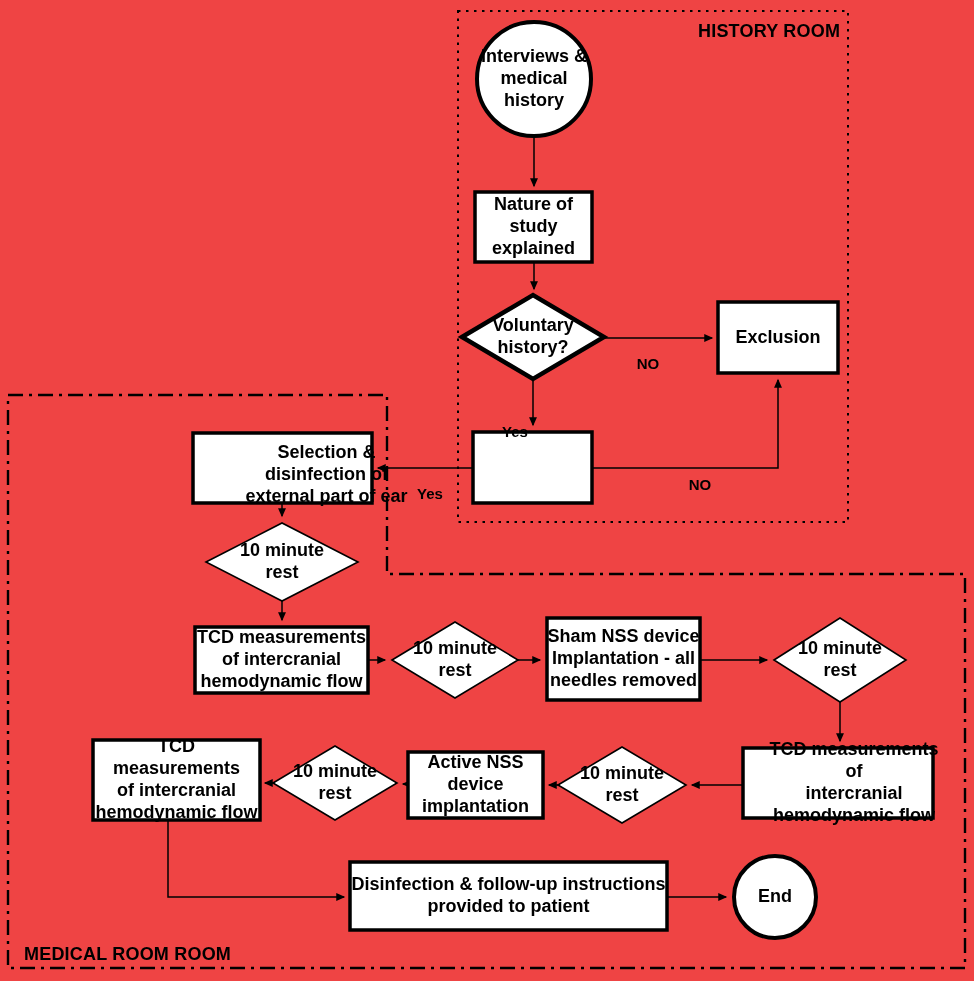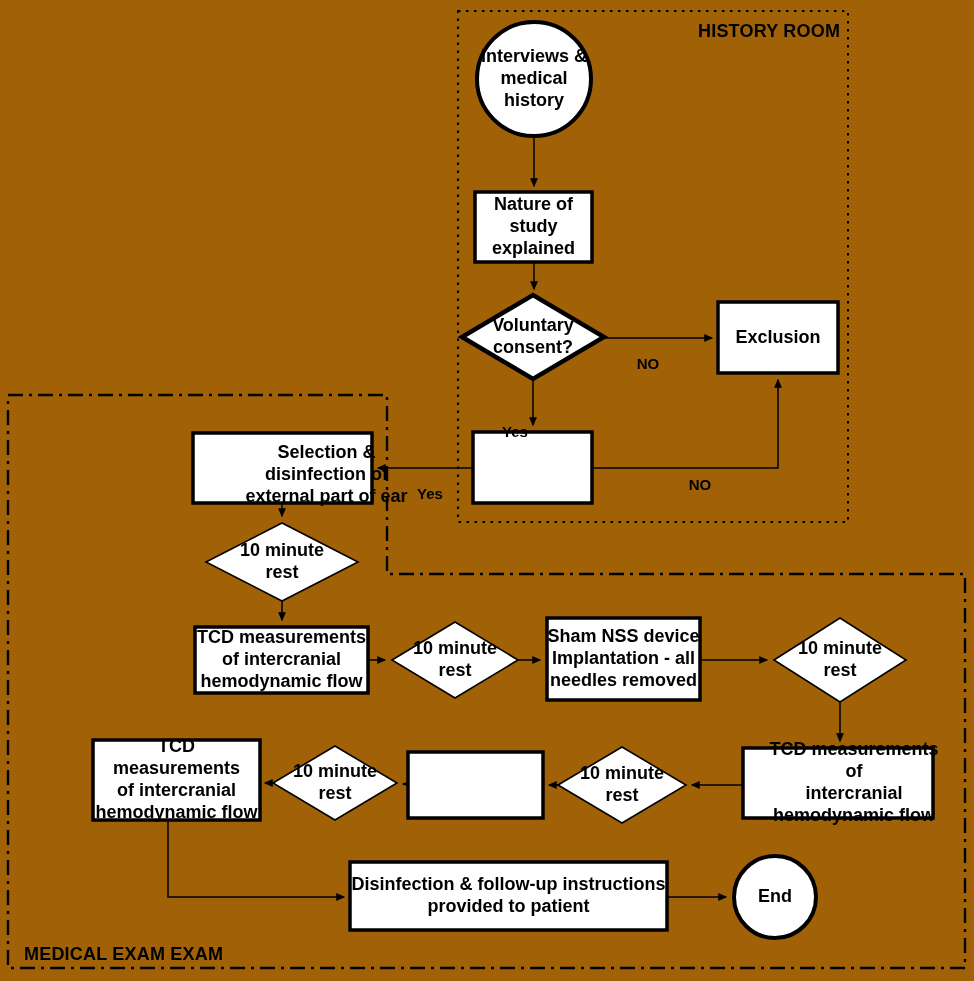--- a/index.html
+++ b/index.html
@@ -1,20 +1,20 @@
 <!DOCTYPE html>
 <html><head>
 <meta charset="utf-8">
 <style>
   html, body { margin: 0; padding: 0; background: #ffffff; }
   .stage {
     position: relative;
     width: 974px;
     height: 981px;
-    background: #a16207;
+    background: #ef4444;
     font-family: "Liberation Sans", sans-serif;
     color: #000;
     overflow: hidden;
   }
   .layer { position: absolute; left: 0; top: 0; }
   .label {
     position: absolute;
     display: flex;
     align-items: center;
     justify-content: center;
@@ -99,30 +99,30 @@
 
     <polygon class="shape" points="462,337 533,295 604,337 533,379" stroke-width="4.5"></polygon>
     <polygon class="shape" points="206,562 282,523 358,562 282,601" stroke-width="1.6"></polygon>
     <polygon class="shape" points="392,660 455,622 518,660 455,698" stroke-width="1.6"></polygon>
     <polygon class="shape" points="774,660 840,618 906,660 840,702" stroke-width="1.6"></polygon>
     <polygon class="shape" points="558,785 622,747 686,785 622,823" stroke-width="1.6"></polygon>
     <polygon class="shape" points="273,783 335,746 397,783 335,820" stroke-width="1.6"></polygon>
   </svg>
 
   <div class="region-label" style="left:698px; top:21px;">HISTORY ROOM</div>
-  <div class="region-label" style="left:24px; top:944px;">MEDICAL EXAM EXAM</div>
+  <div class="region-label" style="left:24px; top:944px;">MEDICAL ROOM ROOM</div>
 
   <div class="label" style="left:474px; top:20px;  width:120px; height:118px;">Interviews &amp;
 medical
 history</div>
   <div class="label" style="left:475px; top:192px; width:117px; height:70px;">Nature of
 study
 explained</div>
   <div class="label" style="left:462px; top:295px; width:142px; height:84px;">Voluntary
-consent?</div>
+history?</div>
   <div class="label" style="left:718px; top:302px; width:120px; height:71px;">Exclusion</div>
   <div class="label" style="left:193px; top:433px; width:179px; height:84px;padding-left:44px;">Selection &amp;
 disinfection of
 external part of ear</div>
   <div class="label" style="left:206px; top:523px; width:152px; height:78px;">10 minute
 rest</div>
   <div class="label" style="left:195px; top:627px; width:173px; height:66px;">TCD measurements
 of intercranial
 hemodynamic flow</div>
   <div class="label" style="left:392px; top:622px; width:126px; height:76px;">10 minute
@@ -130,20 +130,23 @@
   <div class="label" style="left:547px; top:618px; width:153px; height:82px;">Sham NSS device
 Implantation - all
 needles removed</div>
   <div class="label" style="left:774px; top:618px; width:132px; height:84px;">10 minute
 rest</div>
   <div class="label" style="left:743px; top:748px; width:190px; height:70px;padding-left:16px;">TCD measurements of
 intercranial
 hemodynamic flow</div>
   <div class="label" style="left:558px; top:747px; width:128px; height:76px;">10 minute
 rest</div>
+  <div class="label" style="left:408px; top:752px; width:135px; height:66px;">Active NSS
+device
+implantation</div>
   <div class="label" style="left:273px; top:746px; width:124px; height:74px;">10 minute
 rest</div>
   <div class="label" style="left:93px;  top:740px; width:167px; height:80px;">TCD measurements
 of intercranial
 hemodynamic flow</div>
   <div class="label" style="left:732px; top:854px; width:86px;  height:86px;">End</div>
   <div class="label" style="left:350px; top:862px; width:317px; height:68px;">Disinfection &amp; follow-up instructions
 provided to patient</div>
 
   <div class="edge-label" style="left:626px; top:318px; width:44px; height:18px;">NO</div>

